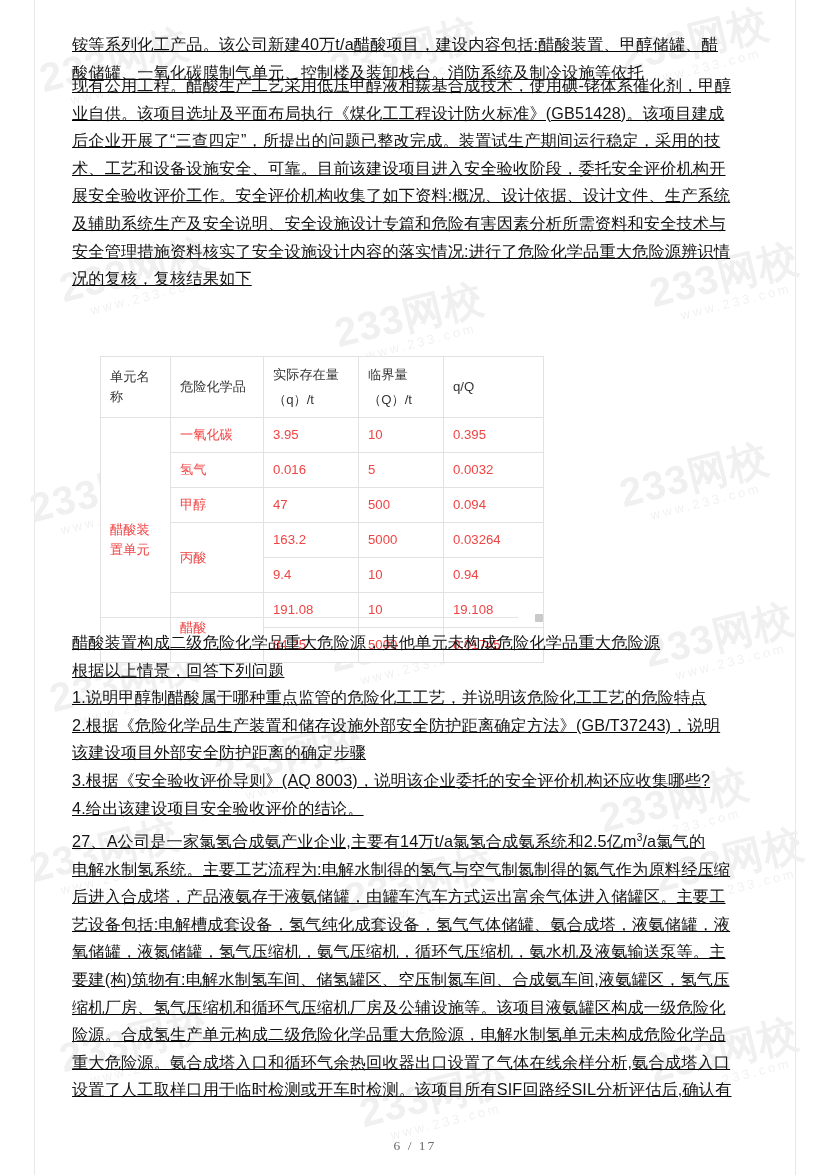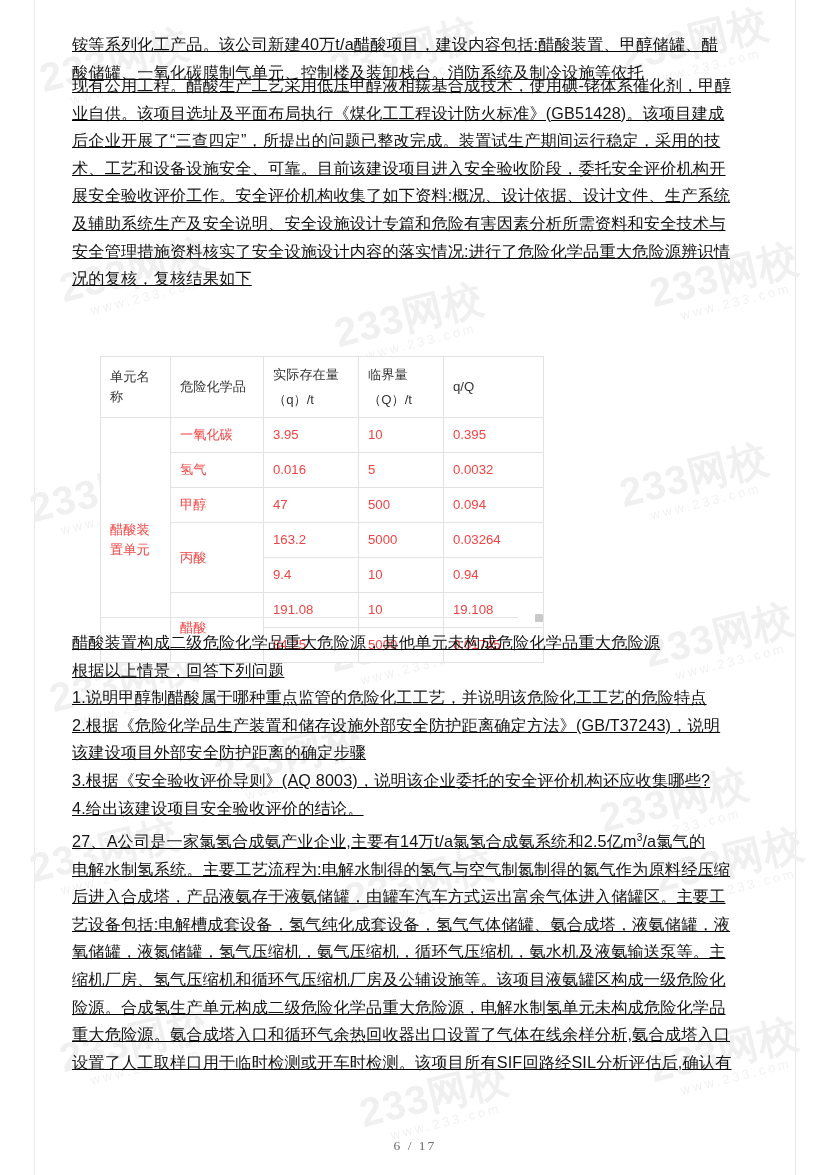--- a/index.html
+++ b/index.html
@@ -380,20 +380,21 @@
       </p>
     </div>
 
     <div class="block" style="top:828px;">
       <p class="para">
         <span class="line"><span>27、A公司是一家氯氢合成氨产业企业,主要有14万t/a氯氢合成氨系统和2.5亿m</span><sup>3</sup><span>/a氯气的</span></span>
         <span class="line">电解水制氢系统。主要工艺流程为:电解水制得的氢气与空气制氮制得的氮气作为原料经压缩</span>
         <span class="line">后进入合成塔，产品液氨存于液氨储罐，由罐车汽车方式运出富余气体进入储罐区。主要工</span>
         <span class="line">艺设备包括:电解槽成套设备，氢气纯化成套设备，氢气气体储罐、氨合成塔，液氨储罐，液</span>
         <span class="line">氧储罐，液氮储罐，氢气压缩机，氨气压缩机，循环气压缩机，氨水机及液氨输送泵等。主</span>
+        <span class="line">要建(构)筑物有:电解水制氢车间、储氢罐区、空压制氮车间、合成氨车间,液氨罐区，氢气压</span>
         <span class="line">缩机厂房、氢气压缩机和循环气压缩机厂房及公辅设施等。该项目液氨罐区构成一级危险化</span>
         <span class="line">险源。合成氢生产单元构成二级危险化学品重大危险源，电解水制氢单元未构成危险化学品</span>
         <span class="line">重大危险源。氨合成塔入口和循环气余热回收器出口设置了气体在线余样分析,氨合成塔入口</span>
         <span class="line">设置了人工取样口用于临时检测或开车时检测。该项目所有SIF回路经SIL分析评估后,确认有</span>
       </p>
     </div>
 
     <div class="footer">
       <span>6  /  17</span>
     </div>

